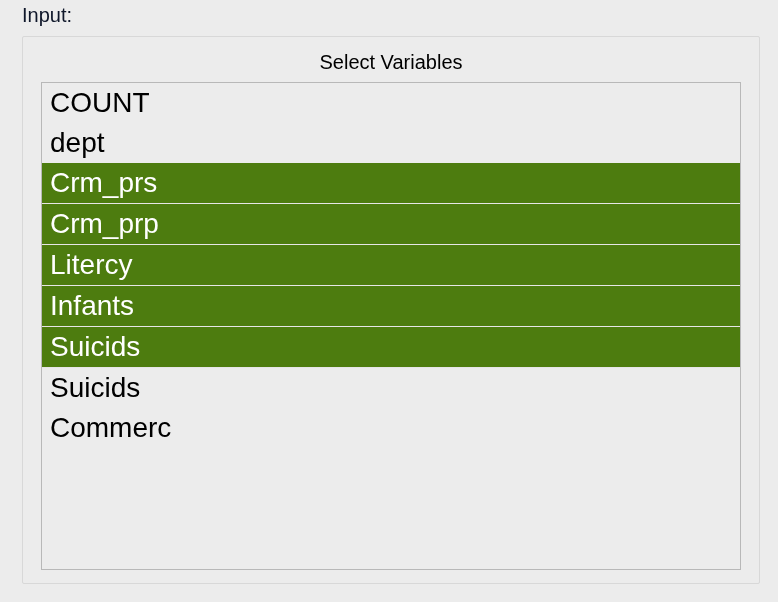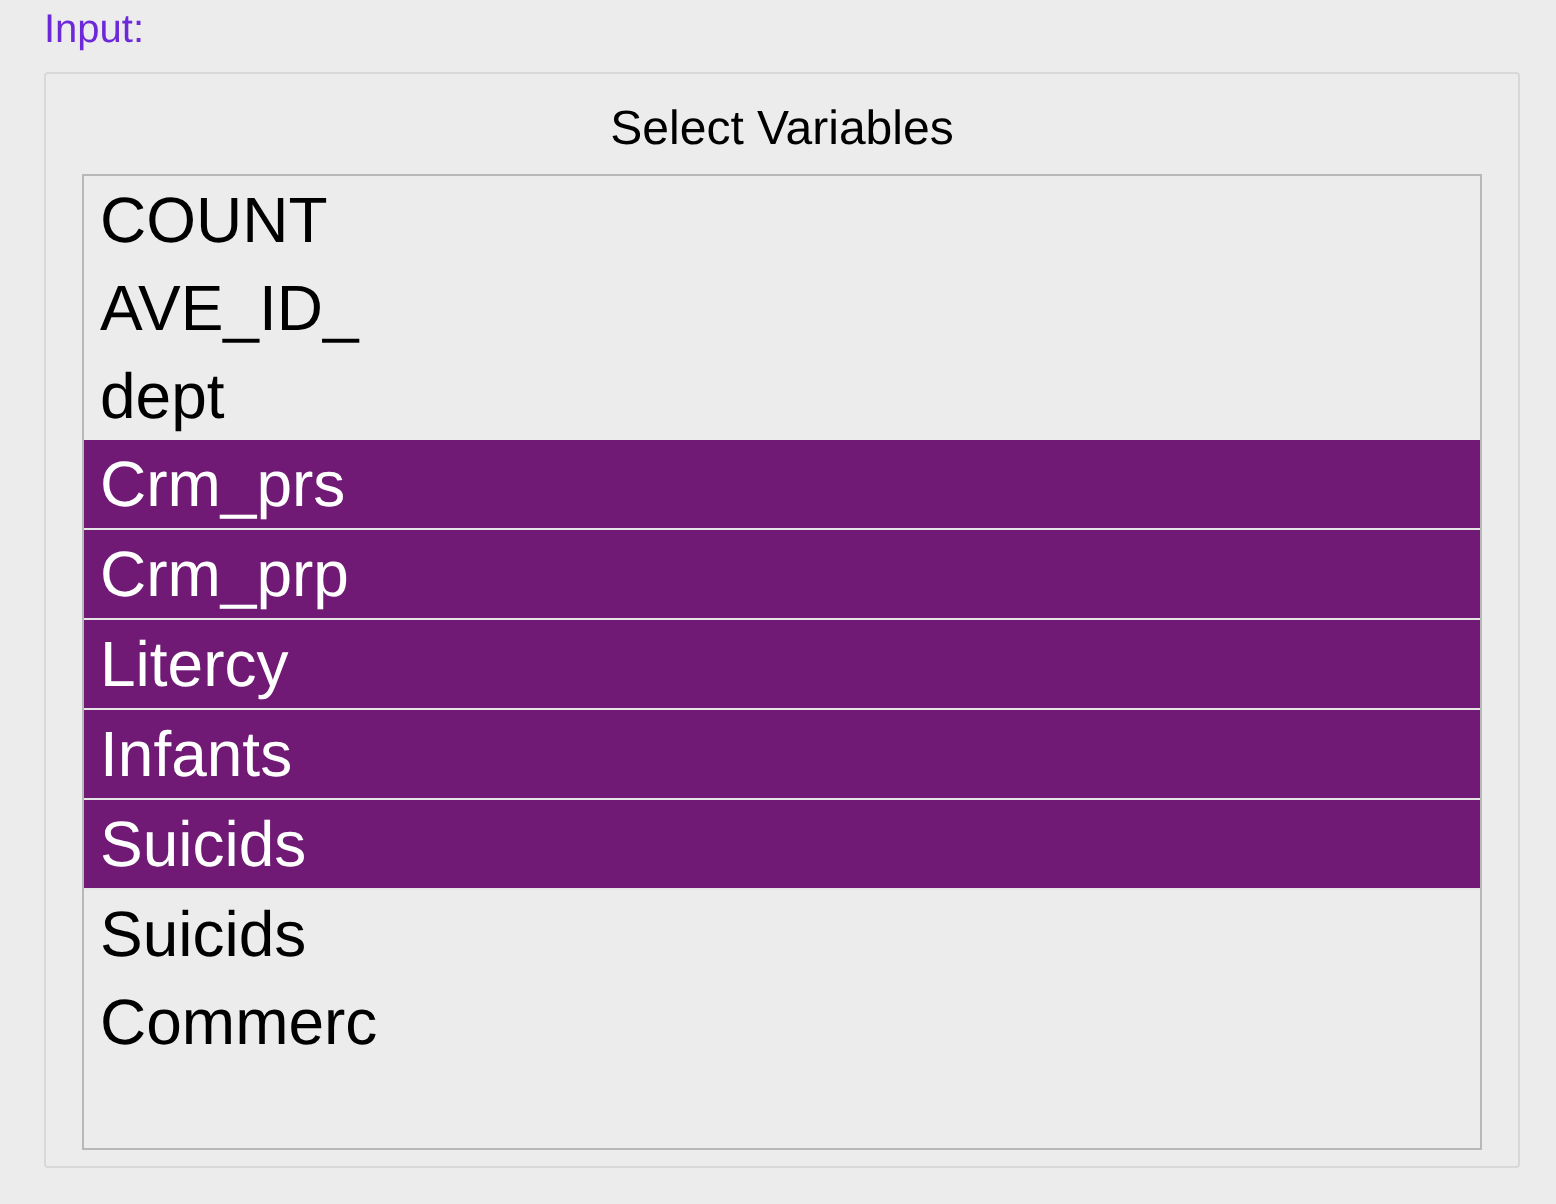--- a/index.html
+++ b/index.html
@@ -10,76 +10,75 @@
     body {
       font-family: -apple-system, BlinkMacSystemFont, "Helvetica Neue", Arial, sans-serif;
       background: #ececec;
       width: 778px;
       height: 602px;
       overflow: hidden;
       position: relative;
     }
     .section-label {
       font-size: 20px;
-      color: #6d28d9;
+      color: #0f172a;
       padding: 4px 0 6px 22px;
       font-weight: 400;
     }
     .panel {
       position: absolute;
       left: 22px;
       right: 18px;
       top: 36px;
       bottom: 18px;
       border: 1px solid #d8d8d8;
       border-radius: 2px;
       background: #ececec;
       padding: 14px 18px 14px 18px;
     }
     .panel-title {
       text-align: center;
-      font-size: 24px;
+      font-size: 20px;
       color: #000;
       font-weight: 400;
       padding-bottom: 8px;
     }
     .listbox {
       border: 1px solid #b8b8b8;
       background: #ececec;
       height: 488px;
       overflow: hidden;
     }
     .list-item {
-      font-size: 32px;
+      font-size: 28px;
       line-height: 1.0;
       padding: 6px 8px 6px 8px;
       color: #000;
       cursor: default;
       user-select: none;
       white-space: nowrap;
     }
     .list-item.selected {
-      background: #701a75;
+      background: #4d7c0f;
       color: #fff;
       border-bottom: 1px solid #e6e6e6;
     }
     .list-item.selected:last-of-type {
       border-bottom: none;
     }
   </style>
 </head>
 <body>
 
 <div class="section-label">Input:</div>
 
 <div class="panel">
   <div class="panel-title">Select Variables</div>
   <div class="listbox" id="listbox">
       <div class="list-item">COUNT</div>
-      <div class="list-item">AVE_ID_</div>
       <div class="list-item">dept</div>
       <div class="list-item selected">Crm_prs</div>
       <div class="list-item selected">Crm_prp</div>
       <div class="list-item selected">Litercy</div>
       <div class="list-item selected">Infants</div>
       <div class="list-item selected">Suicids</div>
       <div class="list-item">Suicids</div>
       <div class="list-item">Commerc</div>
     </div>
 </div>

